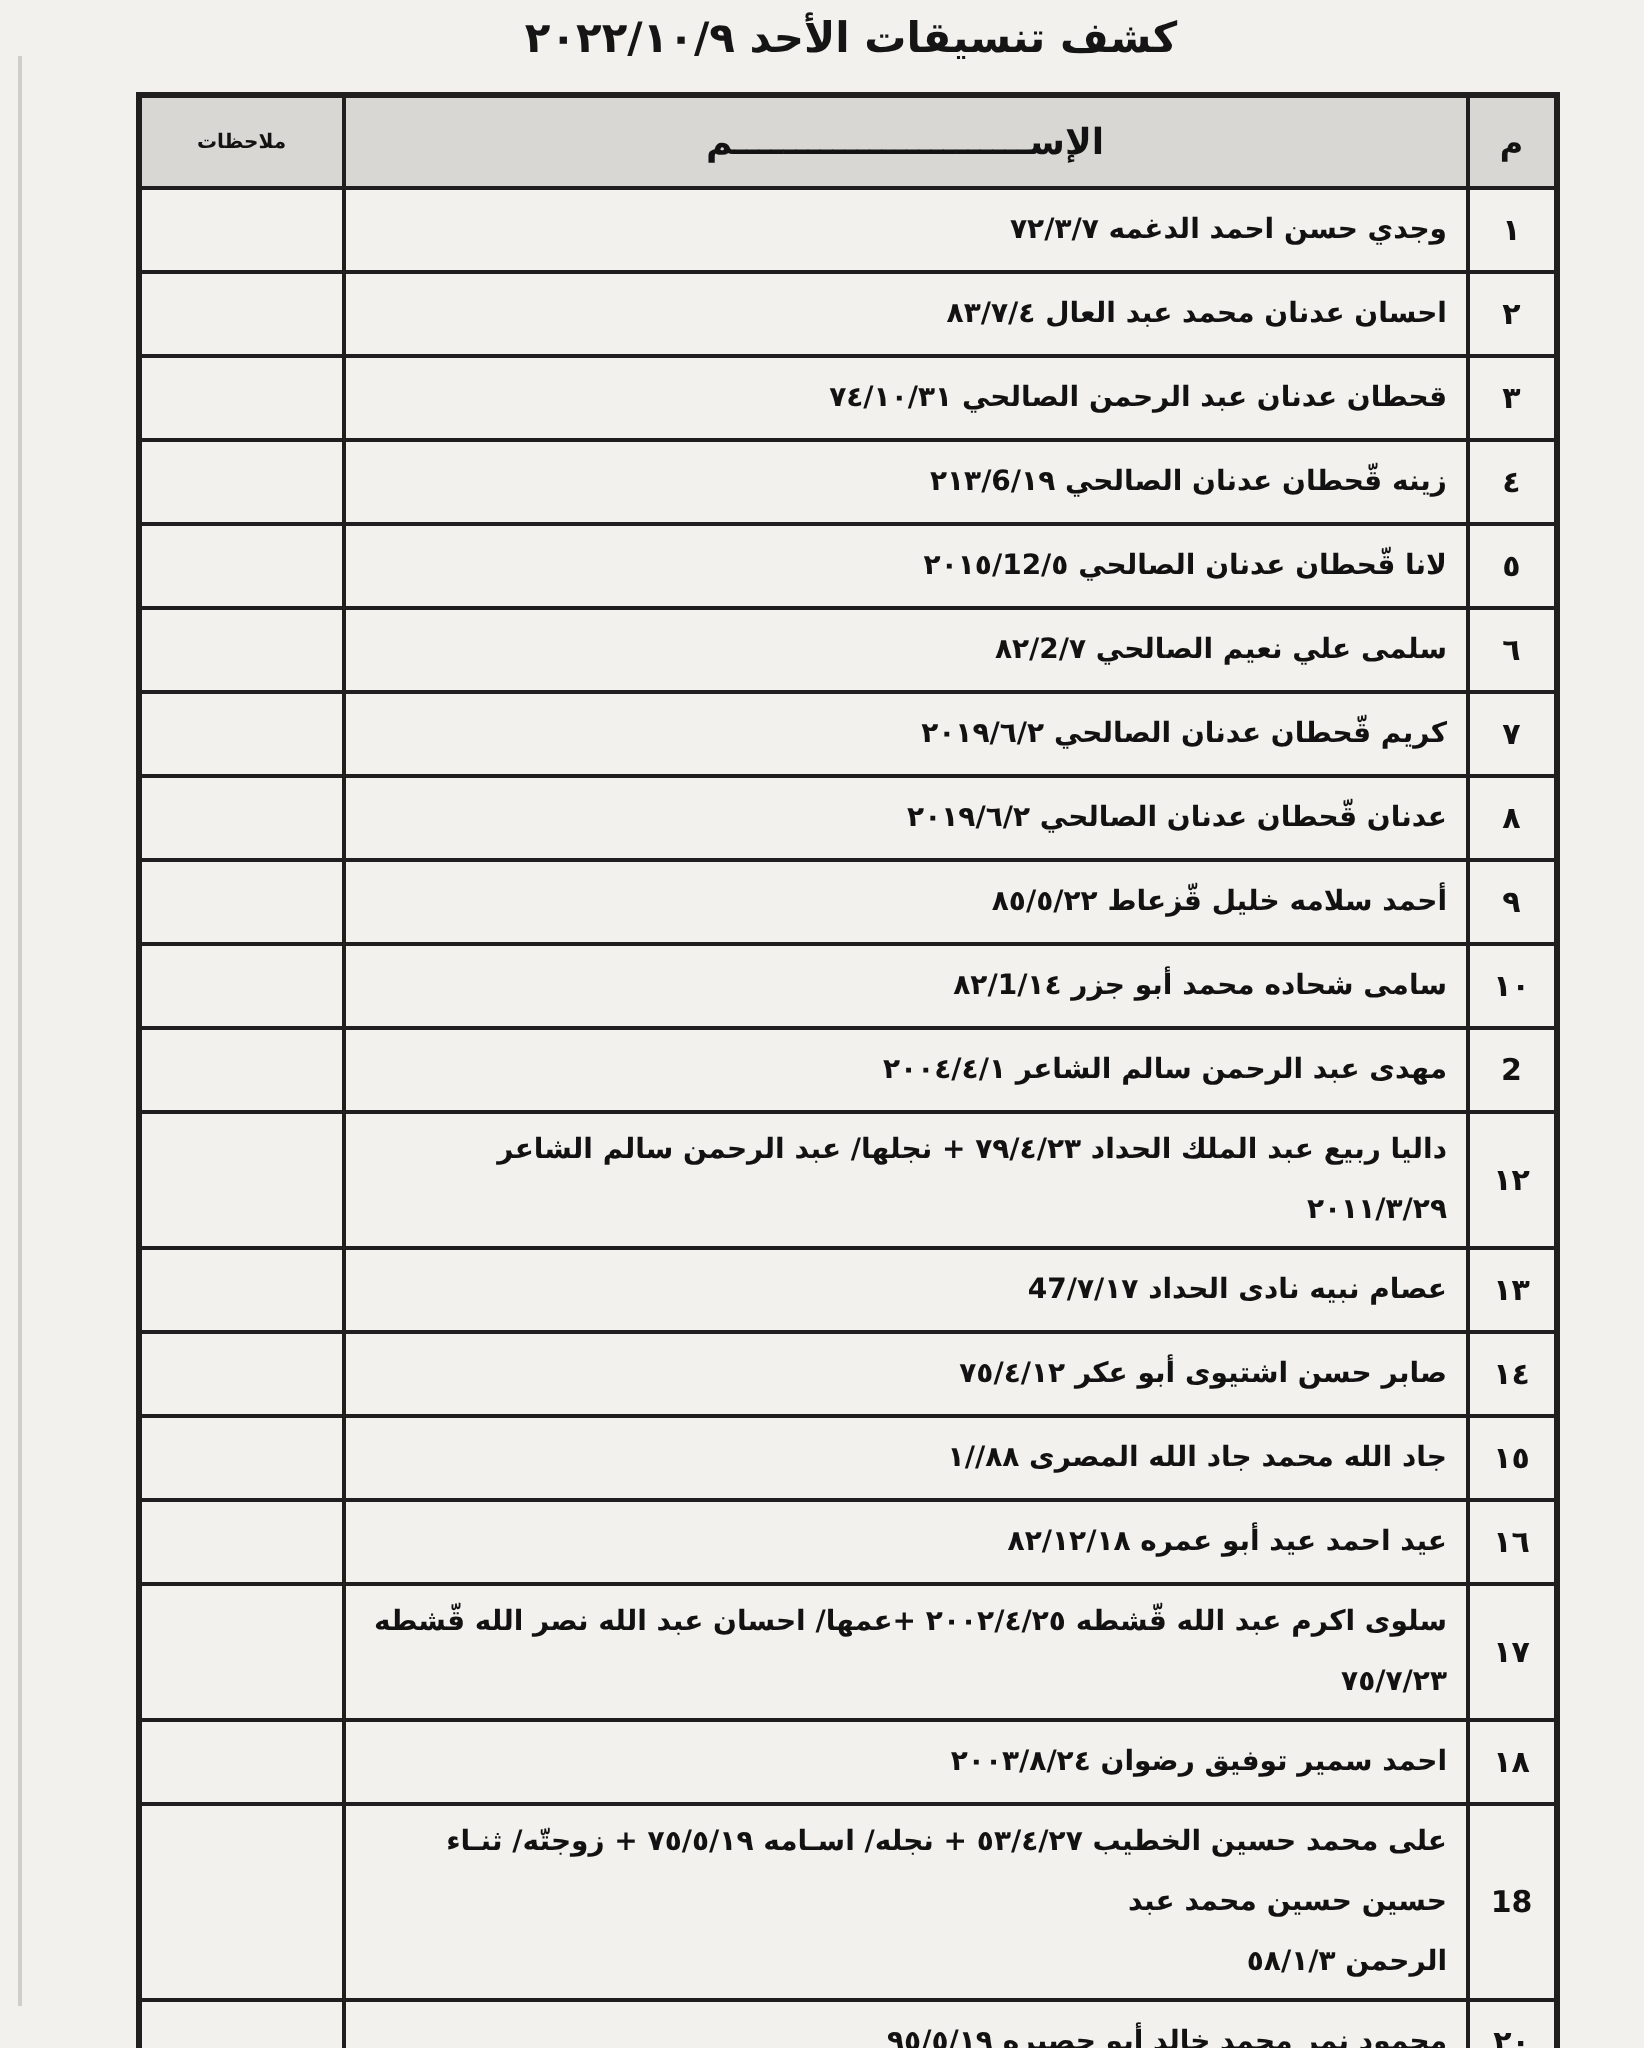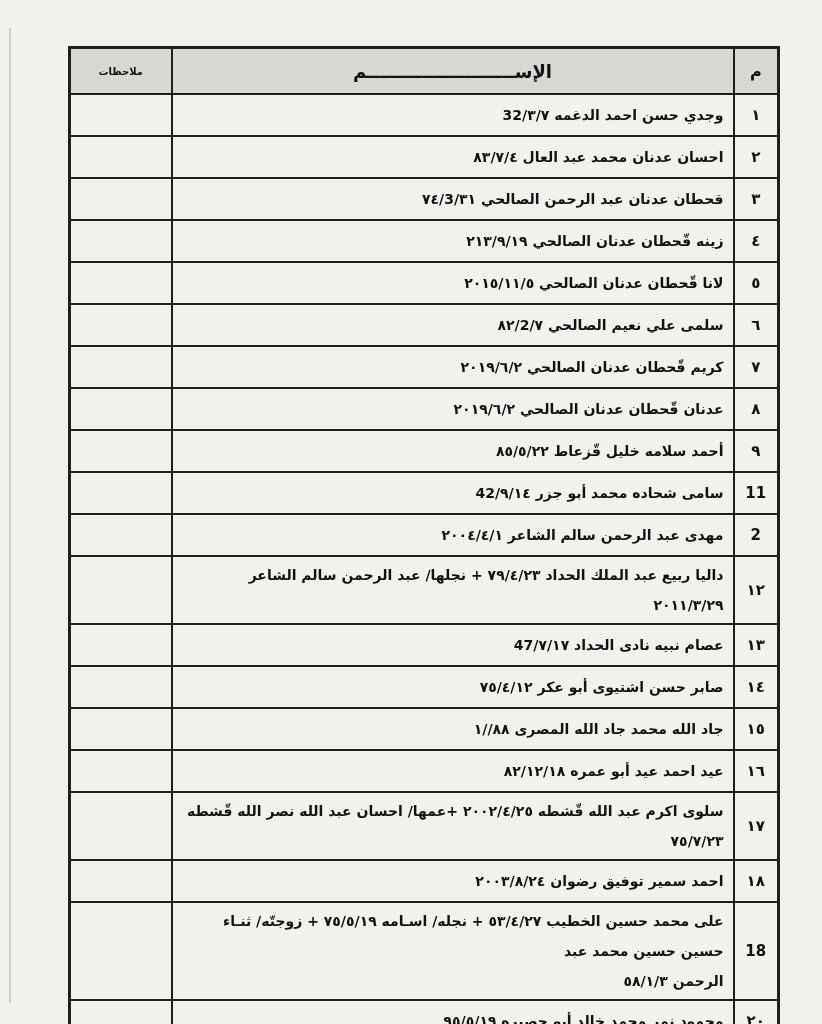--- a/index.html
+++ b/index.html
@@ -74,58 +74,59 @@
     width:2px;height:975px;
     background:#c6c5c1;
     opacity:.8;
   }
 </style>
 </head>
 <body>
 
 <div class="page">
 
+  <div class="doc-title">كشف تنسيقات الأحد ٢٠٢٢/١٠/٩</div>
 
   <table class="list">
     <colgroup>
       <col class="c-num">
       <col class="c-name">
       <col class="c-notes">
     </colgroup>
     <thead>
       <tr>
         <th class="col-num">م</th>
         <th class="col-name">الإســــــــــــــــــــــــم</th>
         <th class="col-notes">ملاحظات</th>
       </tr>
     </thead>
     <tbody>
         <tr>
       <td class="col-num">١</td>
-      <td class="col-name">وجدي حسن احمد الدغمه 32/٣/٧</td>
+      <td class="col-name">وجدي حسن احمد الدغمه ٧٢/٣/٧</td>
       <td class="col-notes"></td>
     </tr>
         <tr>
       <td class="col-num">٢</td>
       <td class="col-name">احسان عدنان محمد عبد العال ٨٣/٧/٤</td>
       <td class="col-notes"></td>
     </tr>
         <tr>
       <td class="col-num">٣</td>
-      <td class="col-name">قحطان عدنان عبد الرحمن الصالحي ٧٤/3/٣١</td>
+      <td class="col-name">قحطان عدنان عبد الرحمن الصالحي ٧٤/١٠/٣١</td>
       <td class="col-notes"></td>
     </tr>
         <tr>
       <td class="col-num">٤</td>
-      <td class="col-name">زينه قّحطان عدنان الصالحي ٢١٣/٩/١٩</td>
+      <td class="col-name">زينه قّحطان عدنان الصالحي ٢١٣/6/١٩</td>
       <td class="col-notes"></td>
     </tr>
         <tr>
       <td class="col-num">٥</td>
-      <td class="col-name">لانا قّحطان عدنان الصالحي ٢٠١٥/١١/٥</td>
+      <td class="col-name">لانا قّحطان عدنان الصالحي ٢٠١٥/12/٥</td>
       <td class="col-notes"></td>
     </tr>
         <tr>
       <td class="col-num">٦</td>
       <td class="col-name">سلمى علي نعيم الصالحي ٨٢/2/٧</td>
       <td class="col-notes"></td>
     </tr>
         <tr>
       <td class="col-num">٧</td>
       <td class="col-name">كريم قّحطان عدنان الصالحي ٢٠١٩/٦/٢</td>
@@ -135,22 +136,22 @@
       <td class="col-num">٨</td>
       <td class="col-name">عدنان قّحطان عدنان الصالحي ٢٠١٩/٦/٢</td>
       <td class="col-notes"></td>
     </tr>
         <tr>
       <td class="col-num">٩</td>
       <td class="col-name">أحمد سلامه خليل قّزعاط ٨٥/٥/٢٢</td>
       <td class="col-notes"></td>
     </tr>
         <tr>
-      <td class="col-num">11</td>
-      <td class="col-name">سامى شحاده محمد أبو جزر 42/٩/١٤</td>
+      <td class="col-num">١٠</td>
+      <td class="col-name">سامى شحاده محمد أبو جزر ٨٢/1/١٤</td>
       <td class="col-notes"></td>
     </tr>
         <tr>
       <td class="col-num">2</td>
       <td class="col-name">مهدى عبد الرحمن سالم الشاعر ٢٠٠٤/٤/١</td>
       <td class="col-notes"></td>
     </tr>
         <tr>
       <td class="col-num">١٢</td>
       <td class="col-name">داليا ربيع عبد الملك الحداد ٧٩/٤/٢٣ + نجلها/ عبد الرحمن سالم الشاعر ٢٠١١/٣/٢٩</td>

